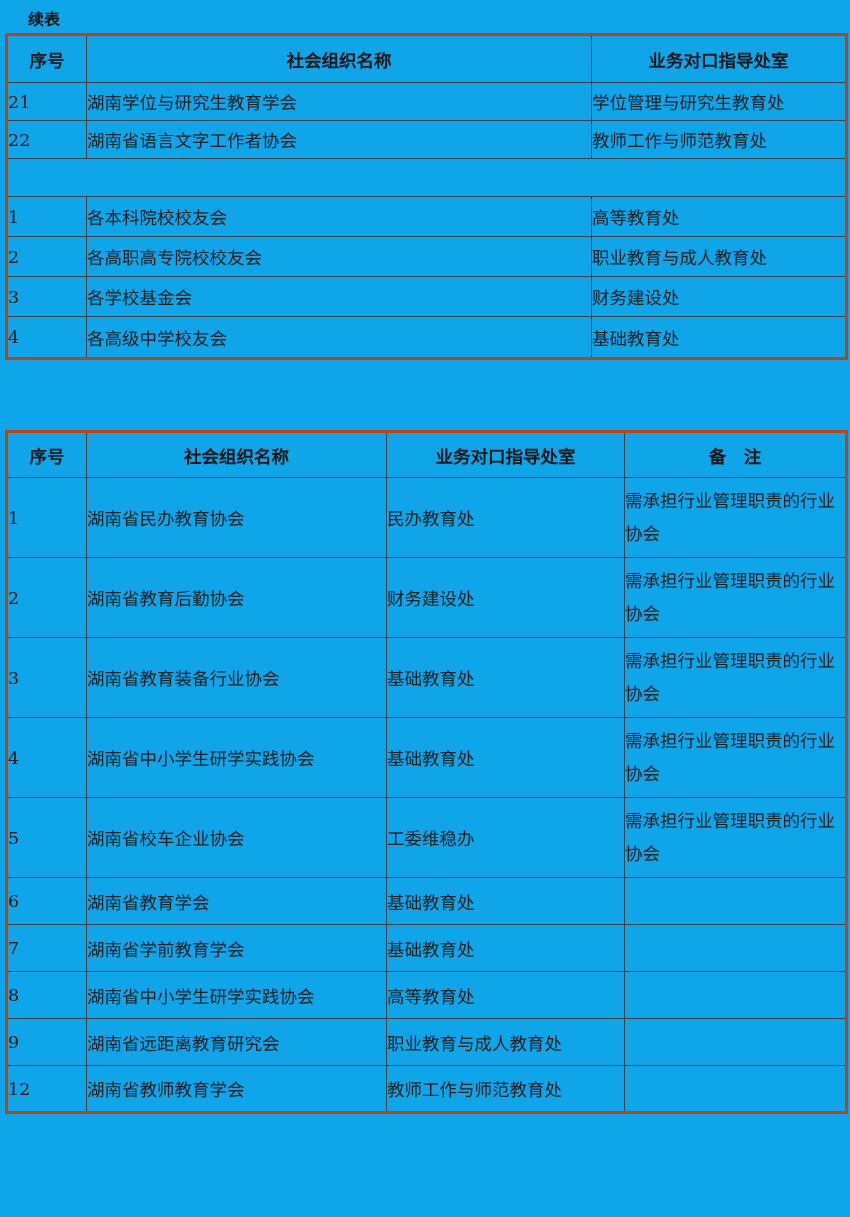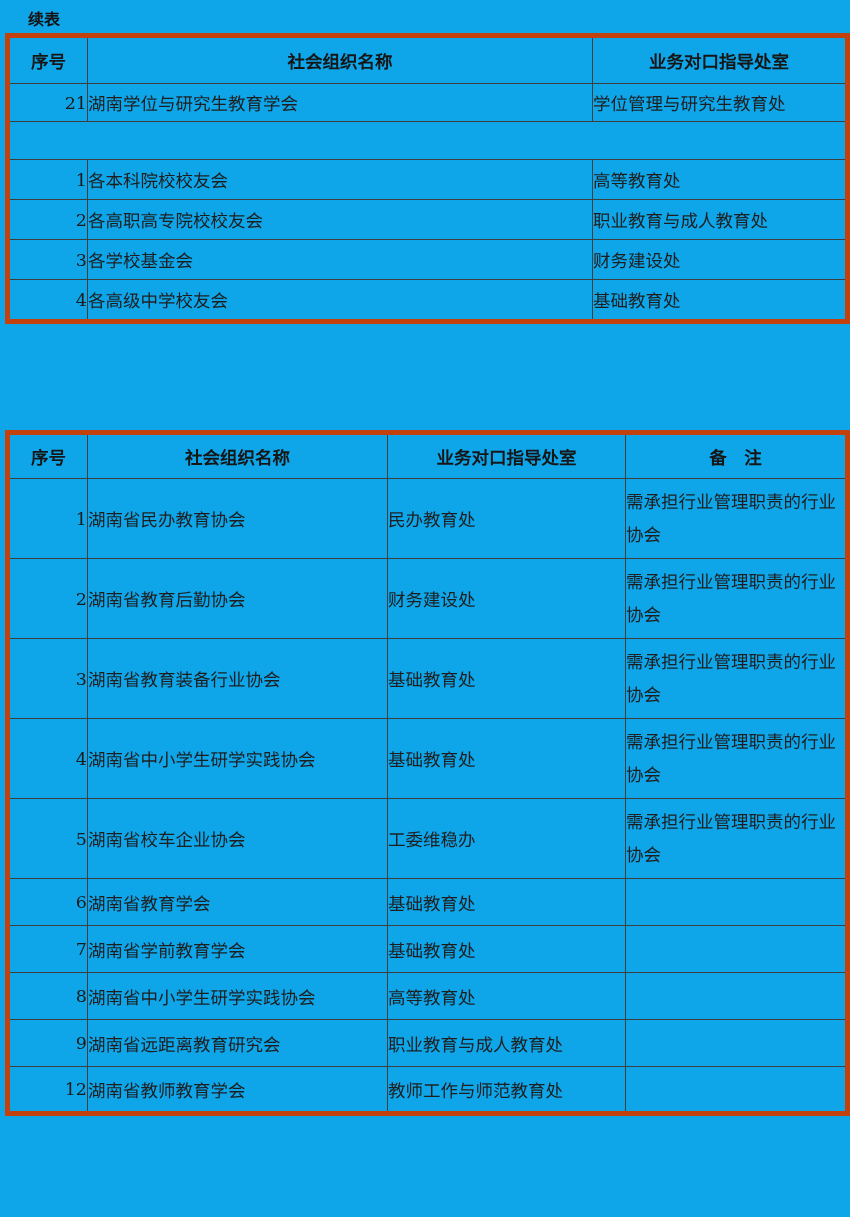--- a/index.html
+++ b/index.html
@@ -24,21 +24,21 @@
     font-weight: 600;
     font-size: 16px;
     color: #141414;
   }
   table.doc-table {
     position: absolute;
     left: 5px;
     width: 840px;
     border-collapse: collapse;
     table-layout: fixed;
-    border: 5px solid #c2410c;
+    border: 3px solid #c2410c;
     font-size: 17.5px;
   }
   table.doc-table td, table.doc-table th {
     border: 1.5px solid #3e3e3e;
     vertical-align: middle;
     overflow: hidden;
     padding: 0;
   }
   table.doc-table th {
     font-family: "DejaVu Sans", "Liberation Sans", sans-serif;
@@ -50,21 +50,21 @@
   #table-1 { top: 33px; }
   #table-2 { top: 430px; }
   #table-1 thead tr { height: 48px; }
   #table-2 thead tr { height: 46px; }
   tr.row-38 { height: 38px; }
   tr.row-40 { height: 40px; }
   tr.row-42 { height: 42px; }
   tr.row-80 { height: 80px; }
   tr.row-47 { height: 47px; }
   td.num {
-    text-align: right;
+    text-align: left;
     font-family: "DejaVu Serif", "Liberation Serif", serif;
     color: #1a1a1a;
   }
   td.name { padding-left: 13px; padding-right: 4px; }
   td.office { padding-left: 11px; padding-right: 4px; }
   td.remark {
     padding: 6px 10px 6px 10px;
     line-height: 1.85;
     word-break: break-all;
   }
@@ -97,20 +97,25 @@
         <th>序号</th>
         <th>社会组织名称</th>
         <th>业务对口指导处室</th>
       </tr>
     </thead>
     <tbody>
       <tr class="row-38">
         <td class="num">21</td>
         <td class="name">湖南学位与研究生教育学会</td>
         <td class="office">学位管理与研究生教育处</td>
+      </tr>
+      <tr class="row-38">
+        <td class="num">22</td>
+        <td class="name">湖南省语言文字工作者协会</td>
+        <td class="office">教师工作与师范教育处</td>
       </tr>
       <tr class="row-38">
         <td colspan="3"></td>
       </tr>
       <tr class="row-40">
         <td class="num">1</td>
         <td class="name">各本科院校校友会</td>
         <td class="office">高等教育处</td>
       </tr>
       <tr class="row-40">

